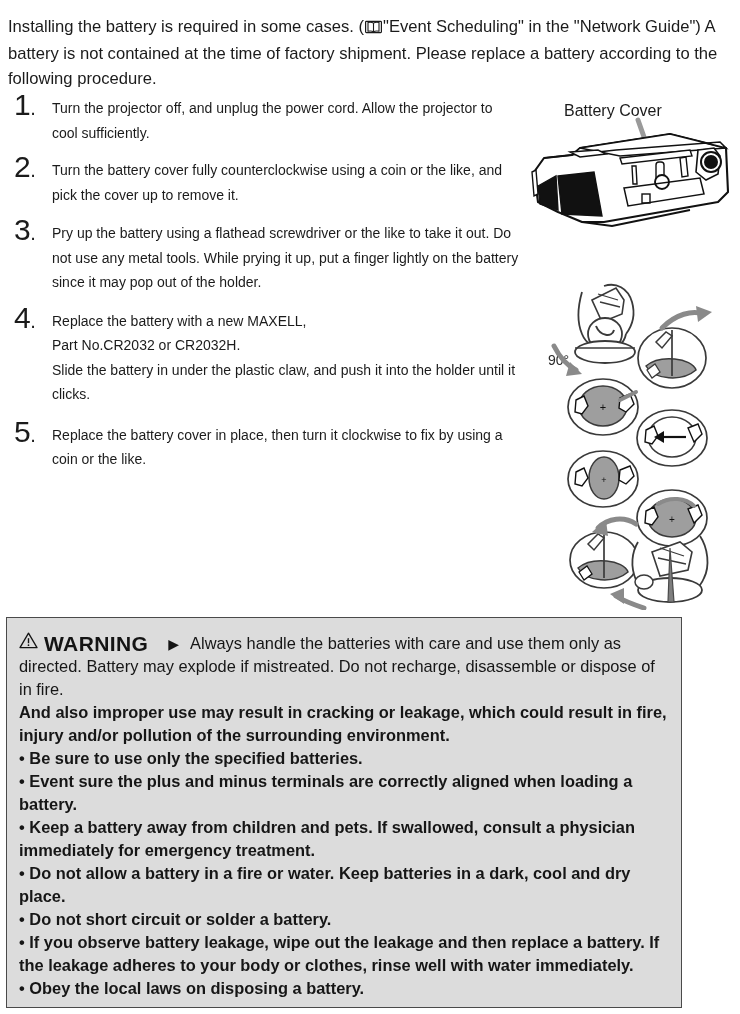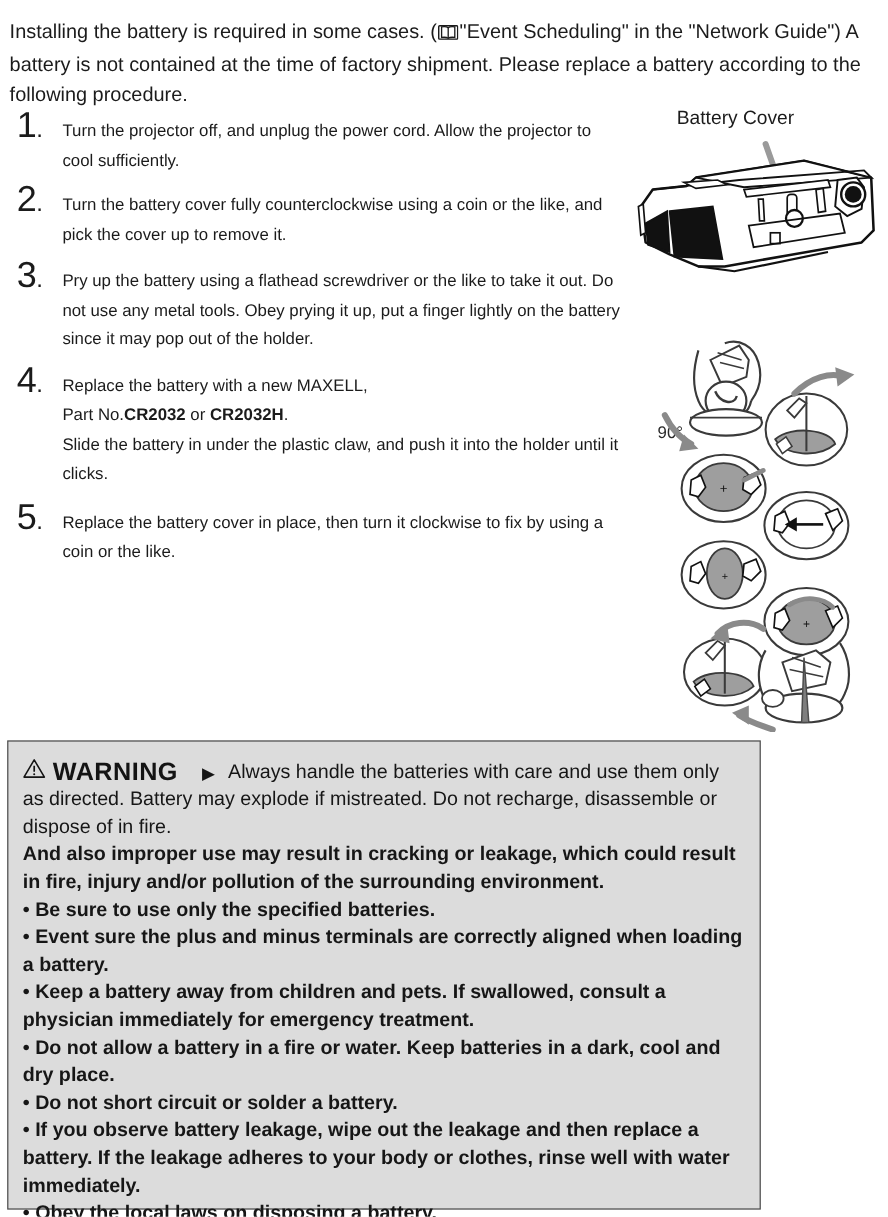--- a/index.html
+++ b/index.html
@@ -56,52 +56,52 @@
     letter-spacing: -0.5px;
   }
   .step-num .dot {
     font-size: 20px;
   }
   .step-body {
     font-size: 14px;
     line-height: 24.5px;
     color: #1b1b1b;
   }
-  .step-body b { font-weight: bold; }
+  .step-body b { font-weight: normal; }
 
   
   #illus {
     position: absolute;
     left: 520px;
     top: 90px;
     width: 220px;
     height: 520px;
   }
   #illus-caption {
     position: absolute;
     left: 44px;
-    top: 0px;
+    top: 12px;
     font-size: 16px;
     color: #1b1b1b;
     white-space: nowrap;
   }
   .deg-label {
     position: absolute;
     font-size: 14px;
     color: #2a2a2a;
   }
   #deg-top  { left: 28px; top: 262px; }
   #deg-bot  { left: 88px; top: 578px; }
 
   
   #warning-box {
     position: absolute;
     left: 6px;
     top: 617px;
-    width: 628px;
+    width: 676px;
     height: 391px;
     box-sizing: border-box;
     background: #dcdcdc;
     border: 1.5px solid #4a4a4a;
     padding: 14px 12px 8px 12px;
   }
   #warning-head {
     display: flex;
     align-items: baseline;
     gap: 6px;
@@ -152,21 +152,21 @@
     <div class="step-body">Turn the projector off, and unplug the power cord. Allow the projector to cool sufficiently.</div>
   </div>
 
   <div class="step" style="margin-bottom:14px;">
     <div class="step-num"><span>2</span><span class="dot">.</span></div>
     <div class="step-body">Turn the battery cover fully counterclockwise using a coin or the like, and pick the cover up to remove it.</div>
   </div>
 
   <div class="step" style="margin-bottom:14px;">
     <div class="step-num"><span>3</span><span class="dot">.</span></div>
-    <div class="step-body">Pry up the battery using a flathead screwdriver or the like to take it out. Do not use any metal tools. Obey prying it up, put a finger lightly on the battery since it may pop out of the holder.</div>
+    <div class="step-body">Pry up the battery using a flathead screwdriver or the like to take it out. Do not use any metal tools. While prying it up, put a finger lightly on the battery since it may pop out of the holder.</div>
   </div>
 
   <div class="step" style="margin-bottom:16px;">
     <div class="step-num"><span>4</span><span class="dot">.</span></div>
     <div class="step-body">
       <div>Replace the battery with a new MAXELL,</div>
       <div><span>Part No.</span><b>CR2032</b><span> or </span><b>CR2032H</b><span>.</span></div>
       <div>Slide the battery in under the plastic claw, and push it into the holder until it clicks.</div>
     </div>
   </div>

